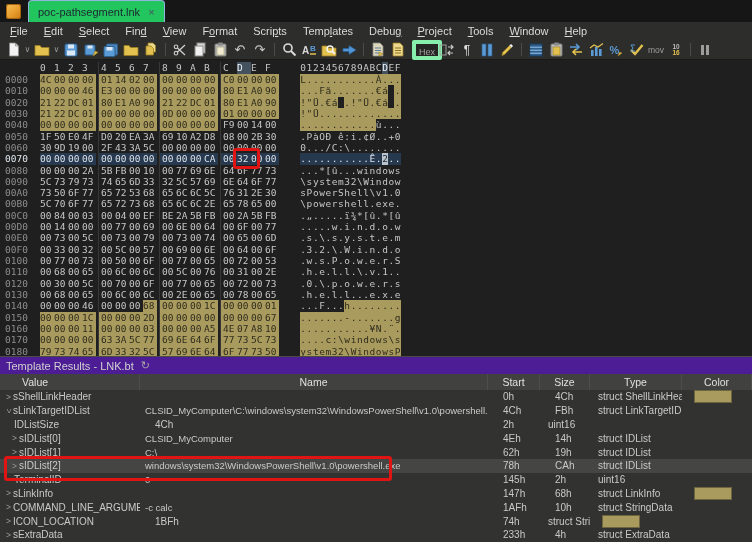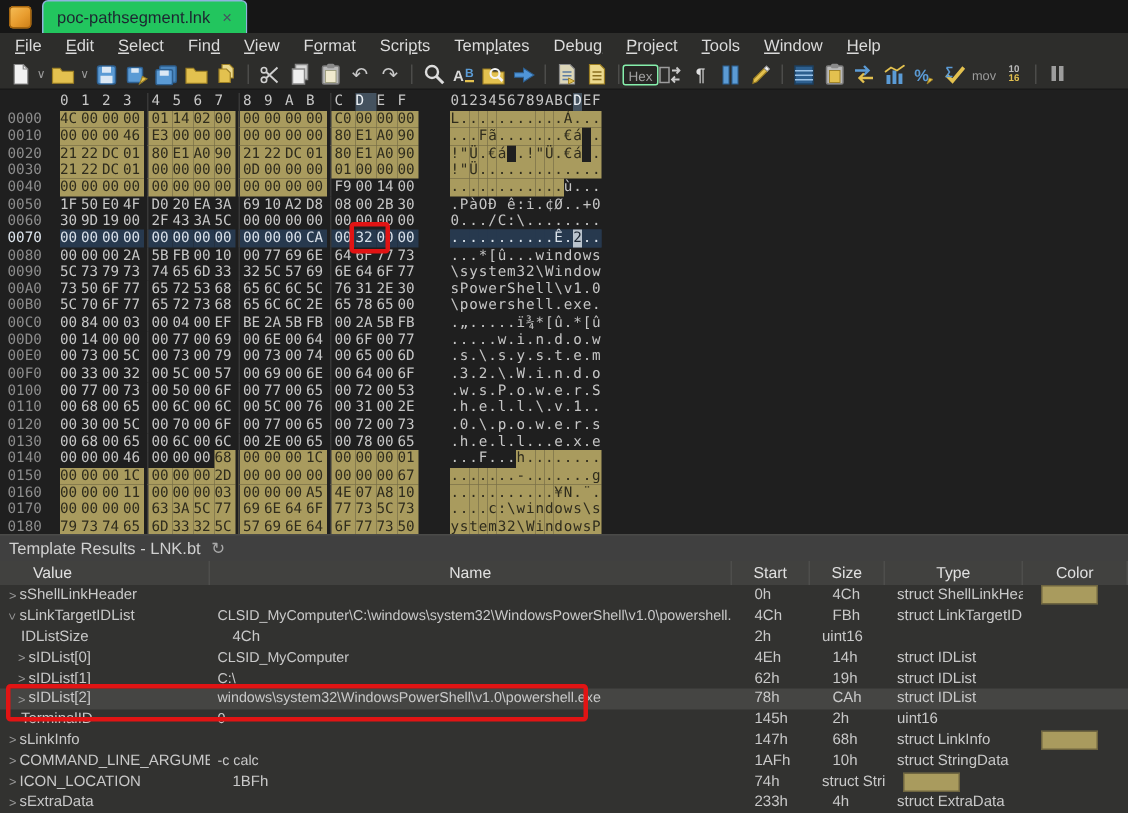--- a/index.html
+++ b/index.html
@@ -17,39 +17,39 @@
   .menu-item{font-size:11px;color:#dbdbdb;padding:0 8px;white-space:nowrap}
   .menu-item u{text-decoration:underline}
   
   #toolbar{position:absolute;top:40px;left:0;width:752px;height:20px;background:#2d2d2b;border-bottom:1px solid #191919;
            display:flex;align-items:center;padding-left:3px;box-sizing:border-box}
   .tbtn{width:20px;height:18px;display:flex;align-items:center;justify-content:center;flex:0 0 auto}
   .tbtn.narrow{width:9px}
   .tsep{width:1px;height:13px;background:#4c4c4a;margin:0 4px;flex:0 0 auto}
   .tglyph{font-size:12px;color:#c9c9c9;line-height:12px}
   .tlabel{font-size:9px;color:#a2a2a2}
-  .hexbox{border:1px solid #86efac;background:#262624;padding:0 3px;border-radius:2px;height:12px;line-height:12px}
+  .hexbox{border:4px solid #86efac;background:#262624;padding:0 3px;border-radius:2px;height:12px;line-height:12px}
   
   #hex-panel{position:absolute;top:60px;left:0;width:752px;height:296px;background:#1f1f1f;
              font-family:"DejaVu Sans Mono",monospace;font-size:9.5px;padding-top:2px;box-sizing:border-box;overflow:hidden}
   .hexhead{height:12px;line-height:12px;color:#9b9b9b;white-space:nowrap}
   .hexrow{height:11.32px;line-height:11.32px;white-space:nowrap}
   .addr{display:inline-block;width:35px;padding-left:5px;color:#8d8d8d}
   .bcell{display:inline-block;width:14px;color:#c6c6c6}
   .bcell.g{margin-left:2px;border-left:1px solid #383838;padding-left:2px}
   .awrap{display:inline-block;margin-left:21px}
   .acell{display:inline-block;width:6.3px;text-align:center;color:#c6c6c6}
   .tan{background:#a99b5e;color:#2f2c1d}
   .selrow .bcell,.selrow .acell,.selrow .awrap{background:#27394e;color:#d9e1ea}
   .selrow .addr{color:#dfe7ef}
   .curb{color:#ffffff}
   .acur{background:#b9c3cd !important;color:#1c2530 !important}
   .hcol.cur,.acell.cur{background:#44525f;color:#eef3f8}
   
-  #tpl-head{position:absolute;top:356px;left:0;width:752px;height:18px;background:#404040;border-top:1px solid #4a4a48;
+  #tpl-head{position:absolute;top:356px;left:0;width:752px;height:18px;background:#4c1d95;border-top:1px solid #4a4a48;
             display:flex;align-items:center;font-size:11px;color:#d0d0d0;padding-left:6px;box-sizing:border-box}
   #tpl-head .refresh{margin-left:7px;color:#a8a8a8;font-size:11px}
   .tgrid{display:grid;grid-template-columns:140px 348px 52px 50px 92px 70px}
   #tpl-cols{position:absolute;top:374px;left:0;width:752px;height:16px;background:#41413f;font-size:10.5px;color:#e0e0e0;align-items:center}
   #tpl-cols .hc{border-right:1px solid #4e4e4c;height:16px;display:flex;align-items:center;justify-content:center}
   #tpl-cols .hc.val{justify-content:flex-start;padding-left:22px}
   #tpl-body{position:absolute;top:390px;left:0;width:752px;height:152px;background:#323230;overflow:hidden}
   .trow{height:13.8px;font-size:10px;color:#c9c9c9;align-items:center}
   .trow.sel{background:#454543}
   .tc{white-space:nowrap;overflow:hidden}

